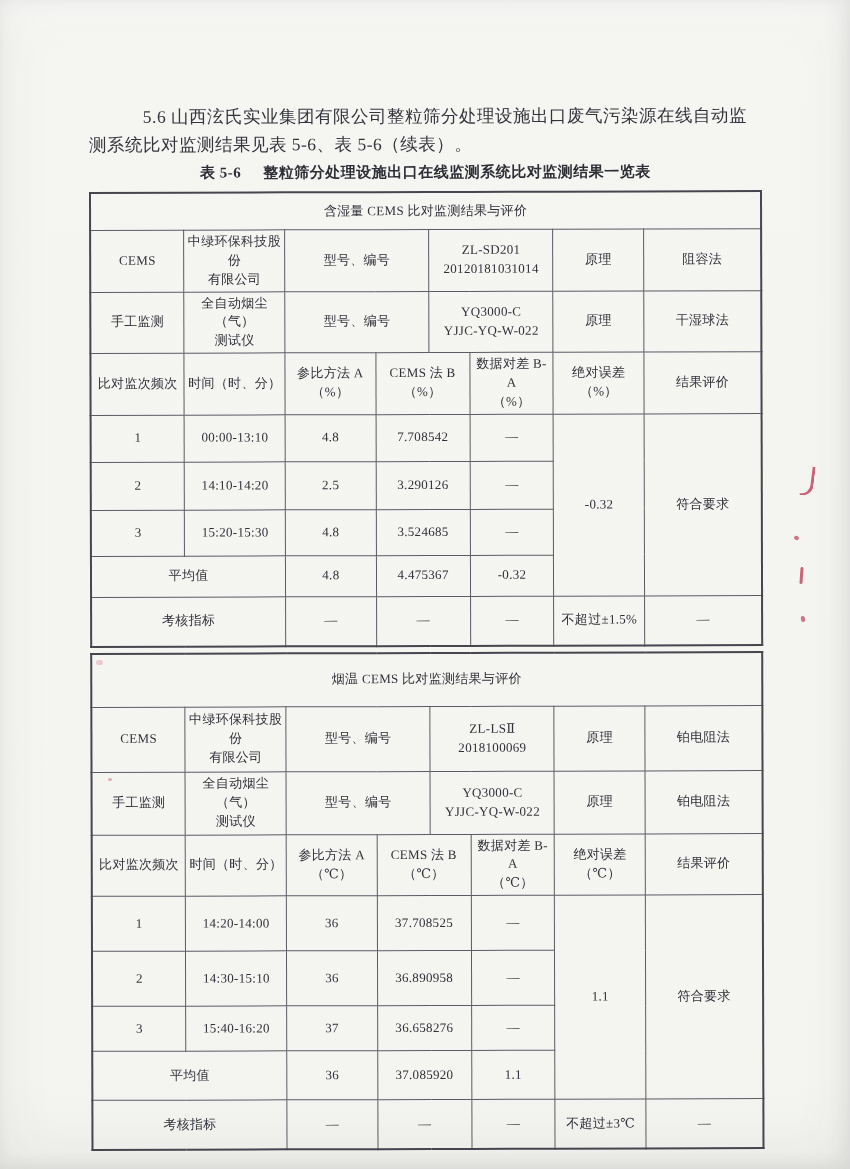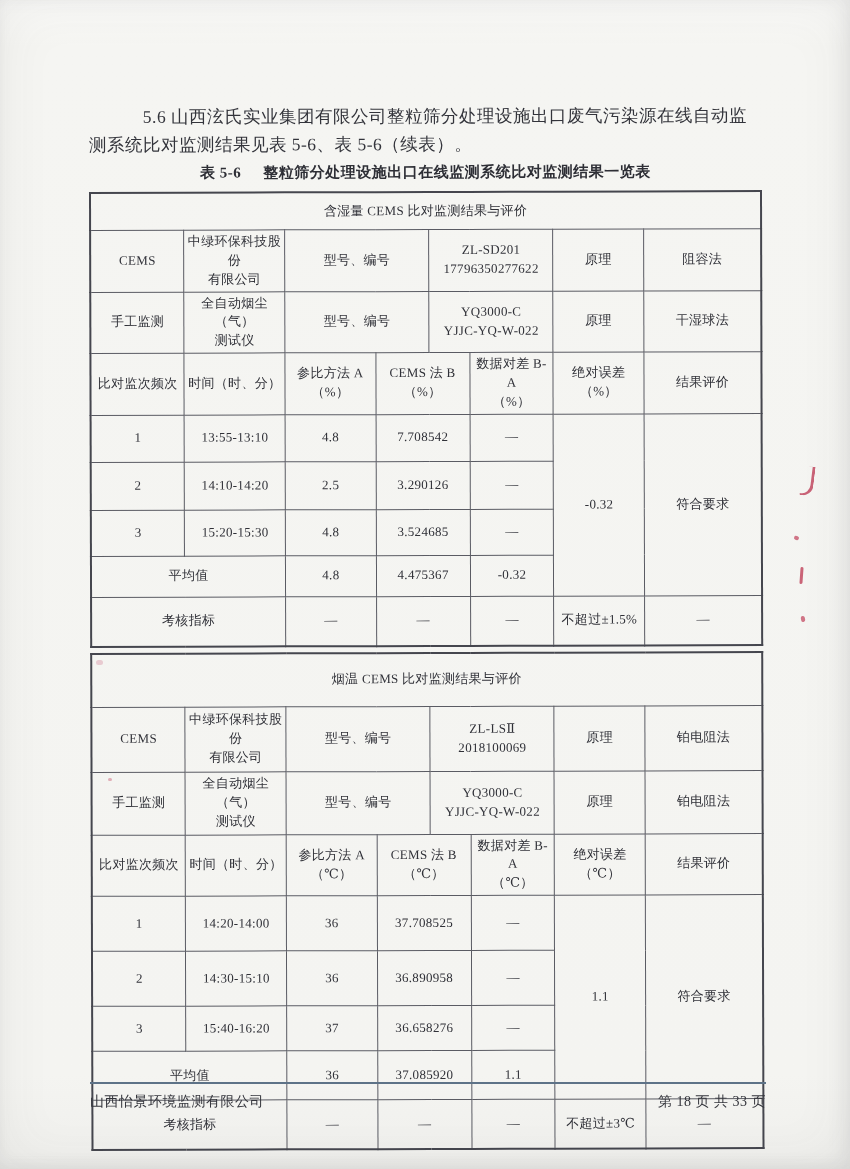--- a/index.html
+++ b/index.html
@@ -98,21 +98,21 @@
       </tr>
       <tr class="h56">
         <td>CEMS</td>
         <td>
               <span class="l">中绿环保科技股份</span>
               <span class="l">有限公司</span>
             </td>
         <td colspan="2">型号、编号</td>
         <td colspan="2">
               <span class="l">ZL-SD201</span>
-              <span class="l">17796350277622</span>
+              <span class="l">20120181031014</span>
             </td>
         <td>原理</td>
         <td>阻容法</td>
       </tr>
       <tr class="h48">
         <td>手工监测</td>
         <td>
               <span class="l">全自动烟尘（气）</span>
               <span class="l">测试仪</span>
             </td>
@@ -140,21 +140,21 @@
               <span class="l">（%）</span>
             </td>
         <td>
               <span class="l">绝对误差</span>
               <span class="l">（%）</span>
             </td>
         <td>结果评价</td>
       </tr>
       <tr class="h44 tint-b">
         <td>1</td>
-        <td>13:55-13:10</td>
+        <td>00:00-13:10</td>
         <td>4.8</td>
         <td colspan="2">7.708542</td>
         <td>—</td>
         <td rowspan="4">-0.32</td>
         <td rowspan="4">符合要求</td>
       </tr>
       <tr class="h45 tint-r">
         <td>2</td>
         <td>14:10-14:20</td>
         <td>2.5</td>
@@ -283,24 +283,20 @@
         <td>—</td>
         <td colspan="2">—</td>
         <td>—</td>
         <td>不超过±3℃</td>
         <td>—</td>
       </tr>
     </tbody>
       </table>
   </div>
 
-  <div class="footer">
-    <span>山西怡景环境监测有限公司</span>
-    <span>第 18 页 共 33 页</span>
-  </div>
 
   <span class="mark mk1"></span>
   <span class="mark mk2"></span>
   <span class="mark mk3"></span>
   <span class="mark mk4"></span>
   <span class="mark mk5"></span>
   <span class="mark mk6"></span>
 </div>
 
 </body></html>

